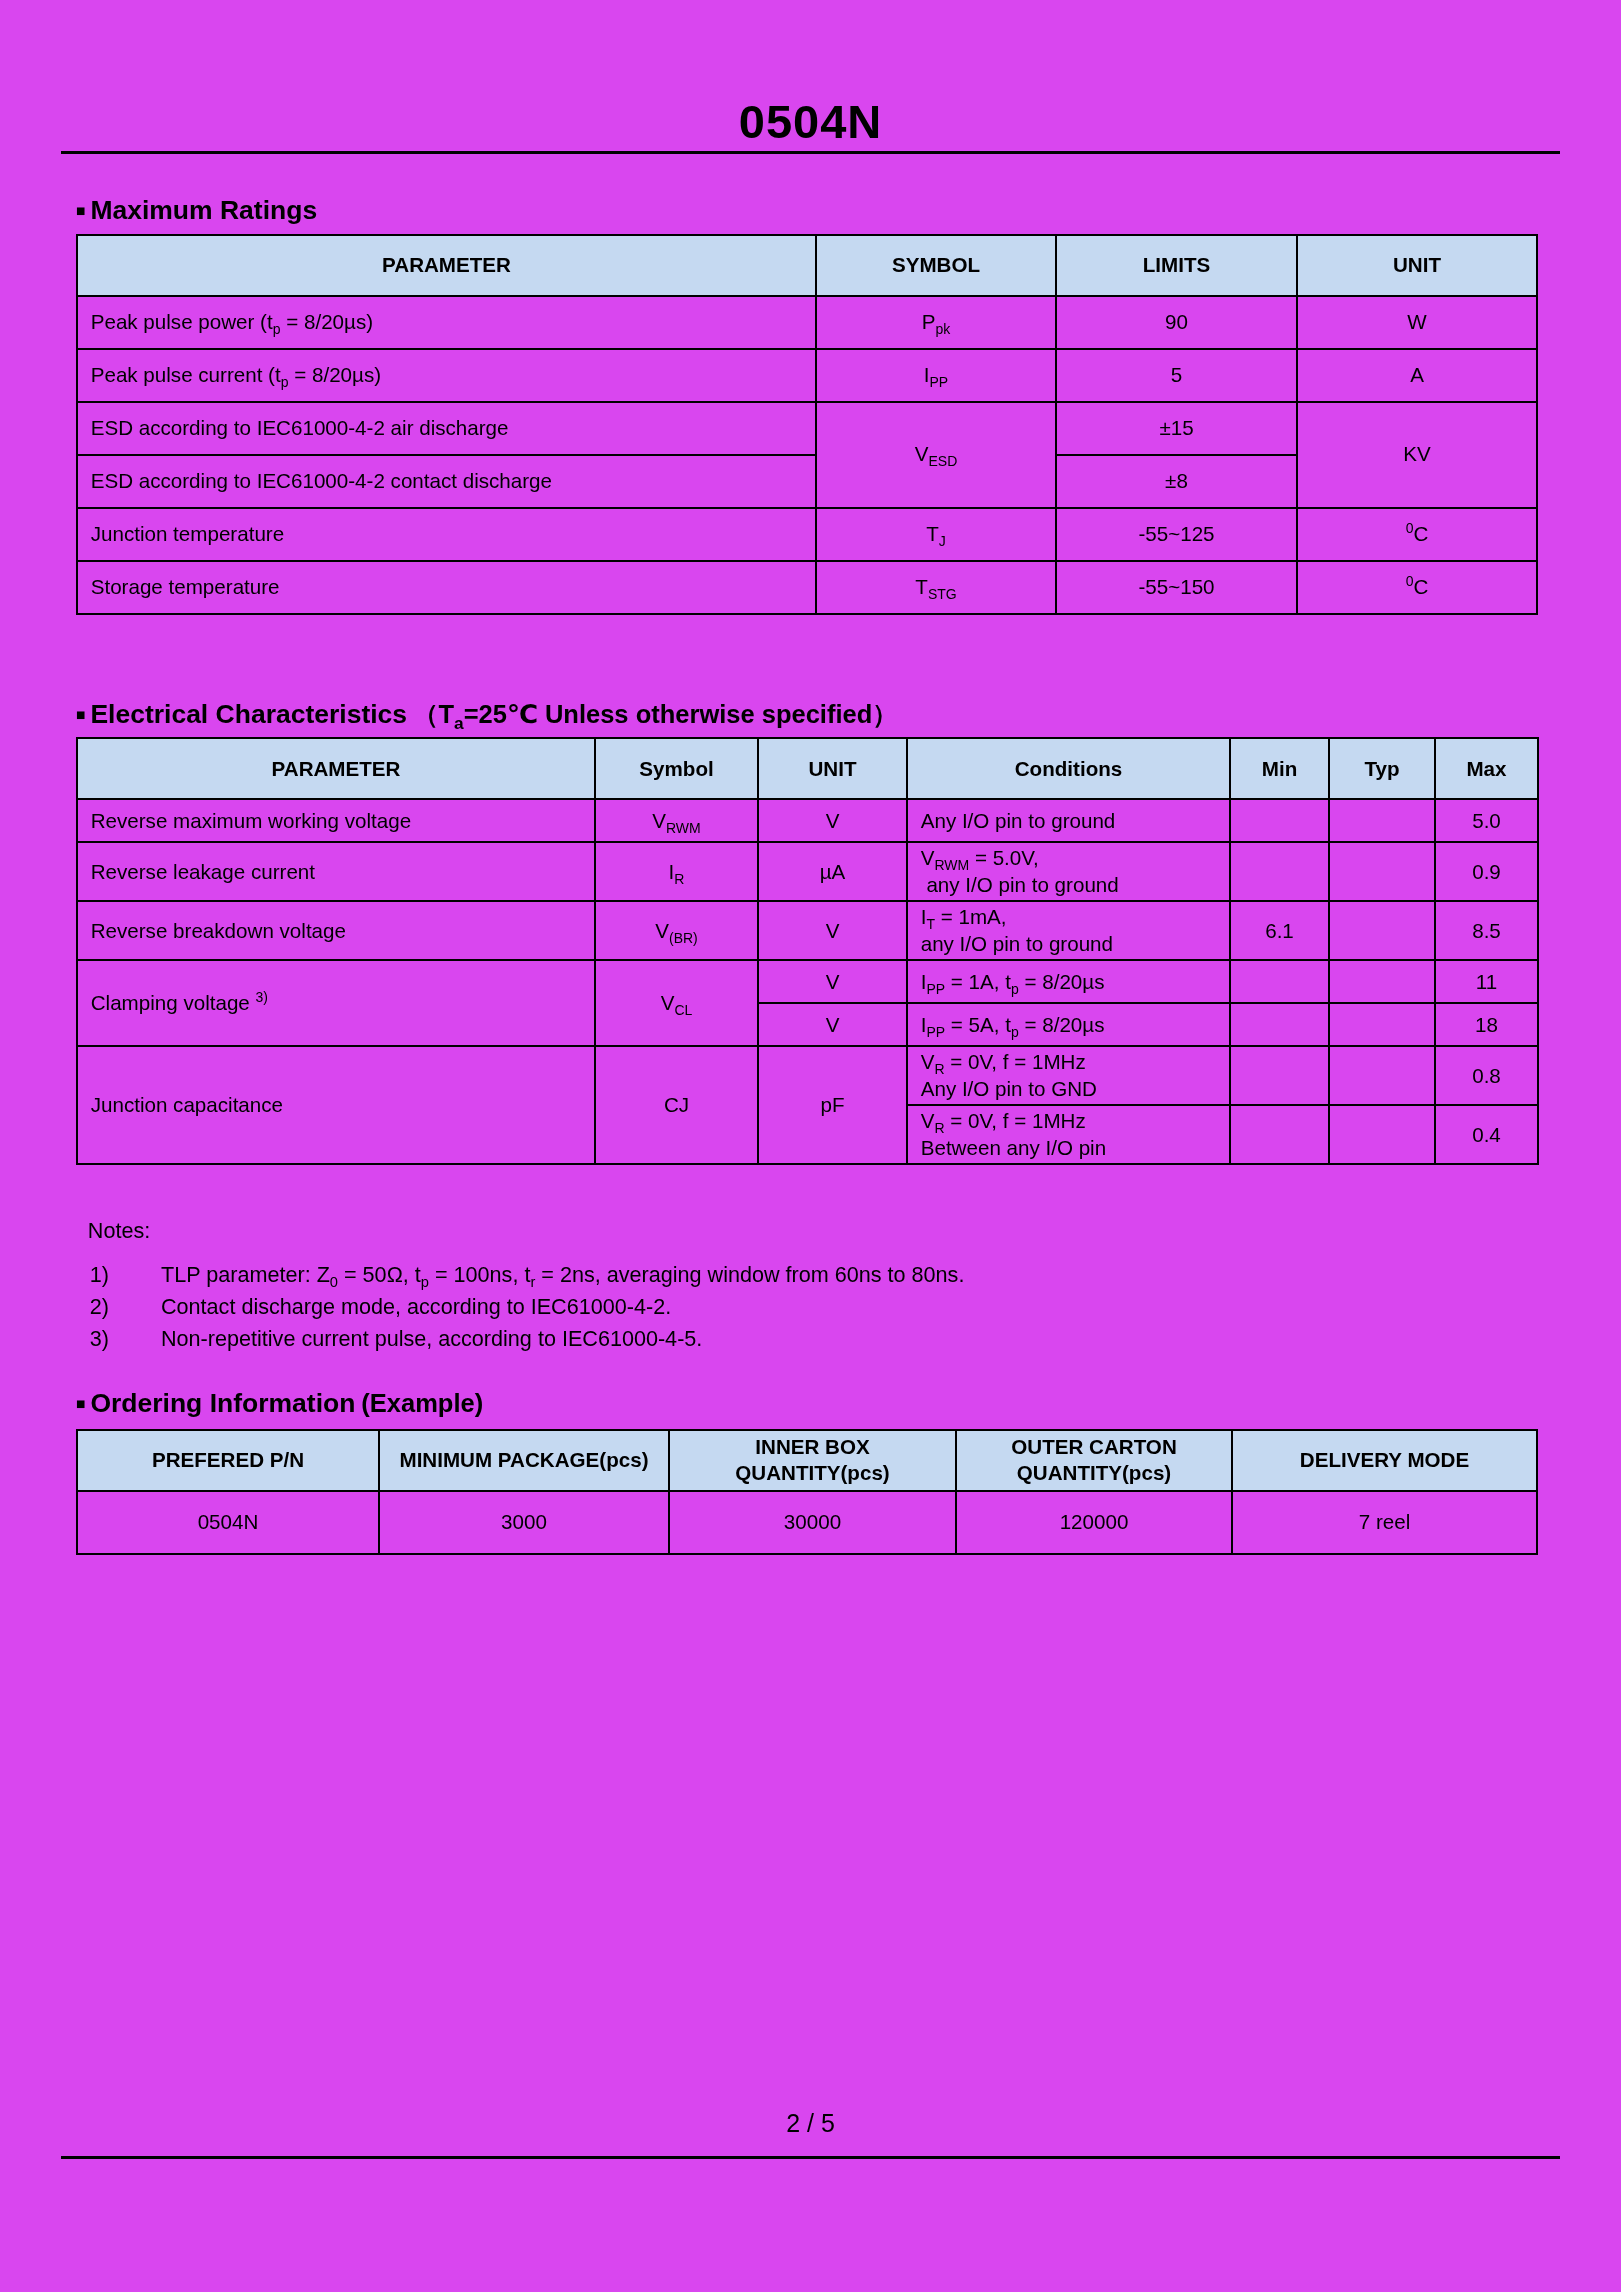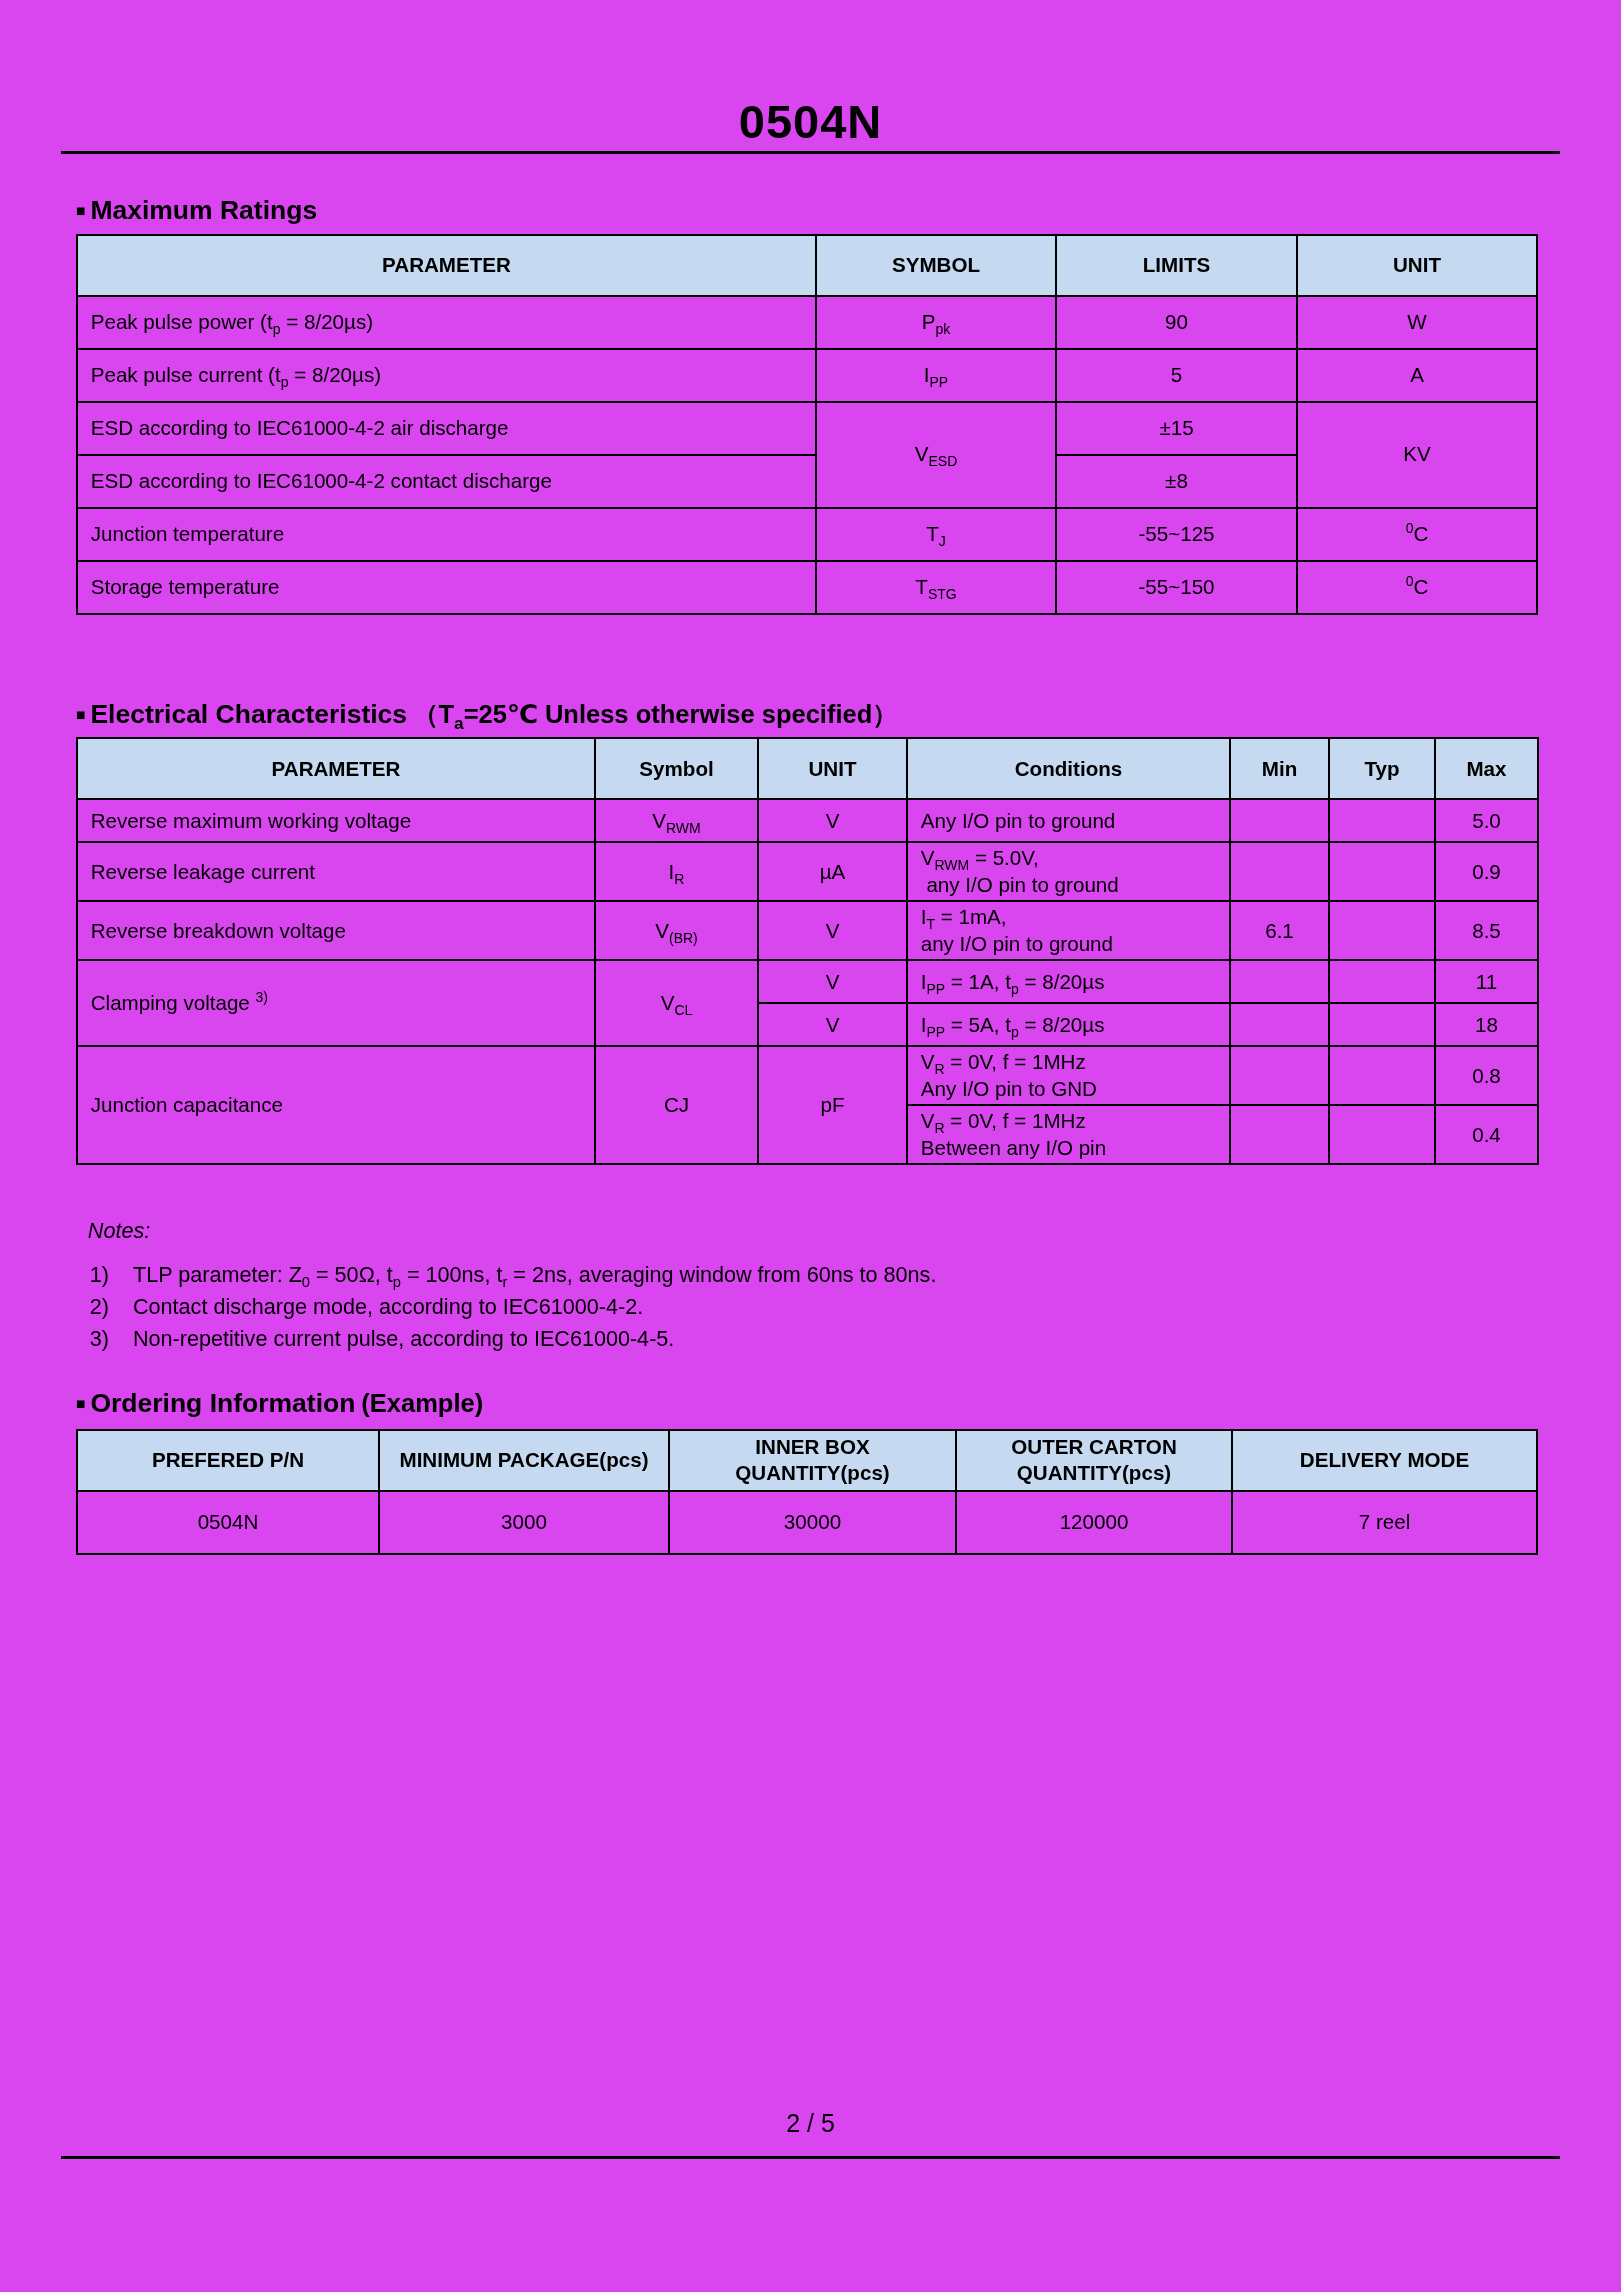--- a/index.html
+++ b/index.html
@@ -36,24 +36,24 @@
   .mr td{height:53px;}
   .ec th{height:61px;}
   .ec td{height:43px;}
   .ord th{height:61px;}
   .ord td{height:63px;}
   .tl{text-align:left;padding-left:12.7px;}
   .pre{white-space:pre-line;}
   sub{font-size:68%;line-height:0;}
   sup{font-size:68%;line-height:0;}
   .notes{margin-top:51px;font-size:21.6px;}
-  .notes-label{padding-left:11.8px;line-height:29px;margin-bottom:13.7px;font-style:italic;}
+  .notes-label{padding-left:11.8px;line-height:29px;margin-bottom:13.7px;}
   .note-item{display:flex;line-height:32px;}
   .note-marker{width:57px;padding-left:13.7px;flex:0 0 auto;box-sizing:border-box;}
-  .note-text{flex:1;}
+  .note-text{flex:1;margin-left:28px;}
   .footer-text{position:absolute;top:2109px;left:0;width:100%;text-align:center;font-size:25px;}
   .bottom-rule{position:absolute;top:2156px;left:61px;right:61px;border-top:3.9px solid #000;}
 </style>
 </head>
 <body>
 
 <div class="page">
 
   <div class="title">0504N</div>
   <div class="rule"></div>

